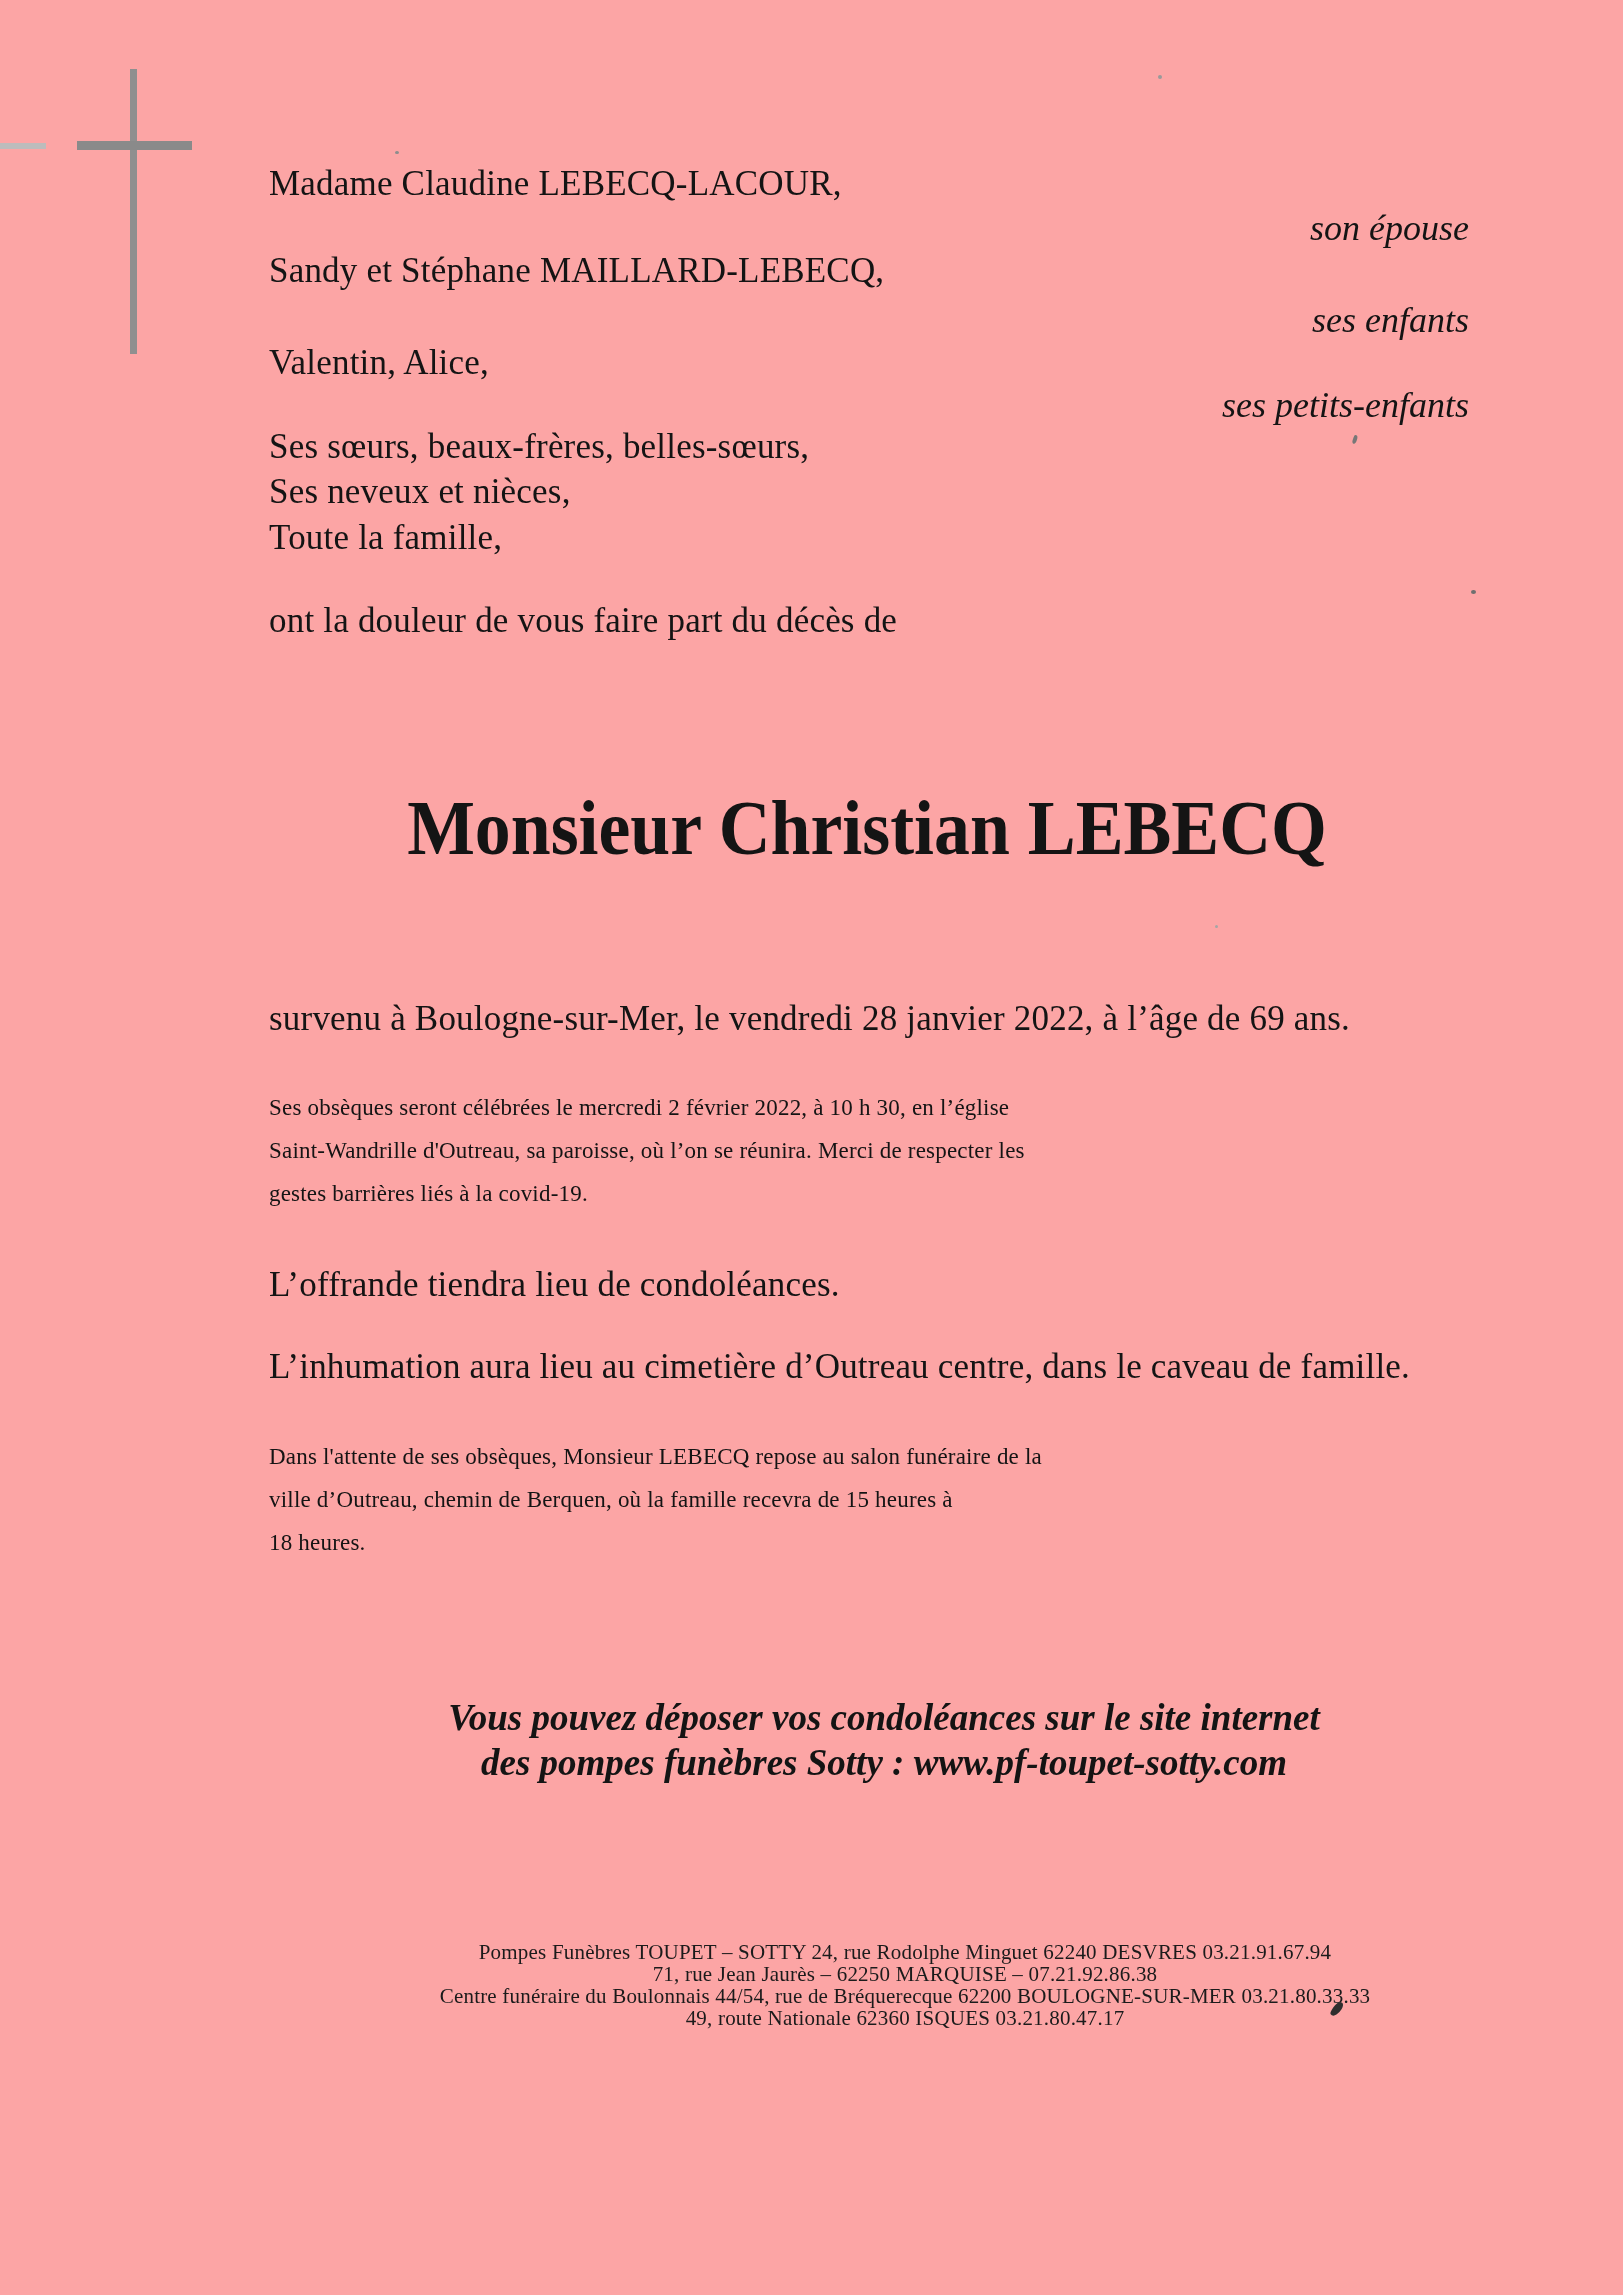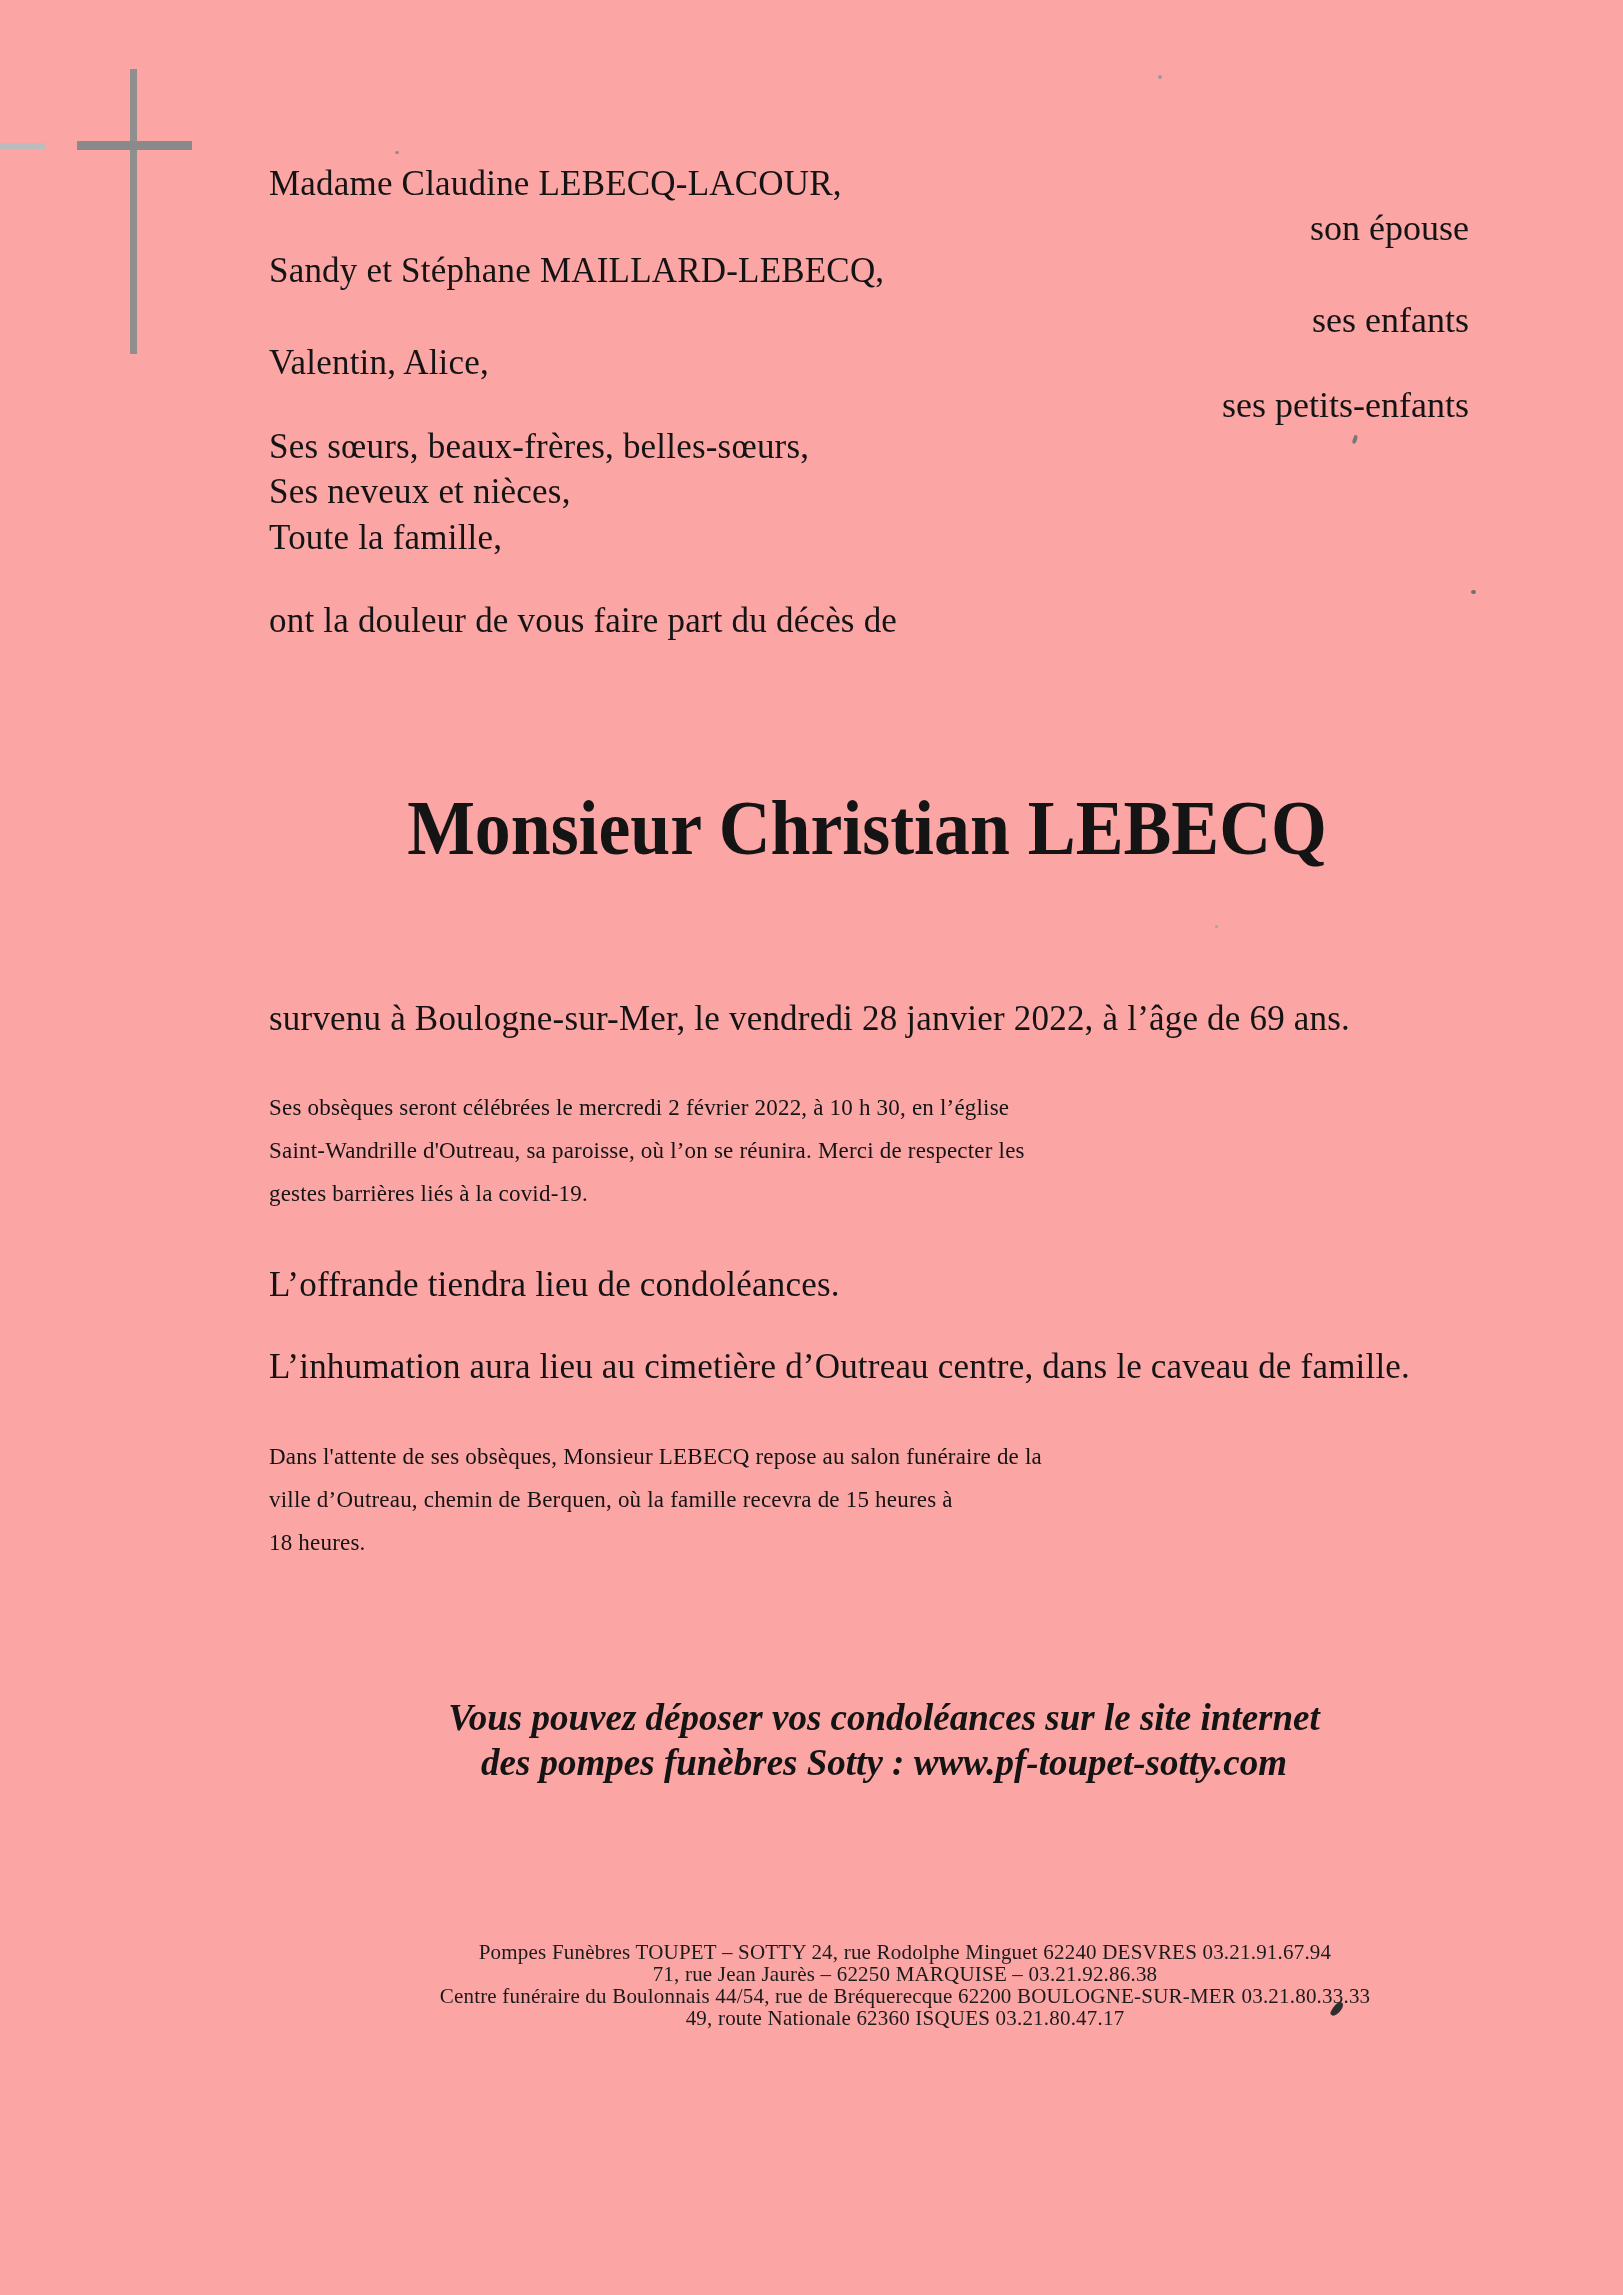--- a/index.html
+++ b/index.html
@@ -38,20 +38,21 @@
     font-size: 35px;
     line-height: 1.0;
     white-space: nowrap;
     letter-spacing: 0.2px;
   }
   .rel {
     position: absolute;
     right: 155px;
     font-size: 36px;
     line-height: 1.0;
+    font-style: italic;
     white-space: nowrap;
   }
 
   .title {
     position: absolute;
     left: 252px; top: 783px;
     width: 1230px;
     text-align: center;
     font-size: 78px;
     font-weight: bold;
@@ -158,21 +159,21 @@
     <div class="ln">18 heures.</div>
   </div>
 
   <div class="condolence">
     <div class="ln">Vous pouvez déposer vos condoléances sur le site internet</div>
     <div class="ln">des pompes funèbres Sotty : www.pf-toupet-sotty.com</div>
   </div>
 
   <div class="footer">
     <div class="ln">Pompes Funèbres TOUPET – SOTTY 24, rue Rodolphe Minguet 62240 DESVRES  03.21.91.67.94</div>
-    <div class="ln">71, rue Jean Jaurès – 62250 MARQUISE – 03.21.92.86.38</div>
+    <div class="ln">71, rue Jean Jaurès – 62250 MARQUISE – 07.21.92.86.38</div>
     <div class="ln">Centre funéraire du Boulonnais 44/54, rue de Bréquerecque 62200 BOULOGNE-SUR-MER 03.21.80.33.33</div>
     <div class="ln">49, route Nationale 62360 ISQUES 03.21.80.47.17</div>
   </div>
 
   <span class="speck sp1"></span>
   <span class="speck sp2"></span>
   <span class="speck sp3"></span>
   <span class="speck sp4"></span>
   <span class="speck sp5"></span>
   <span class="tick"></span>

